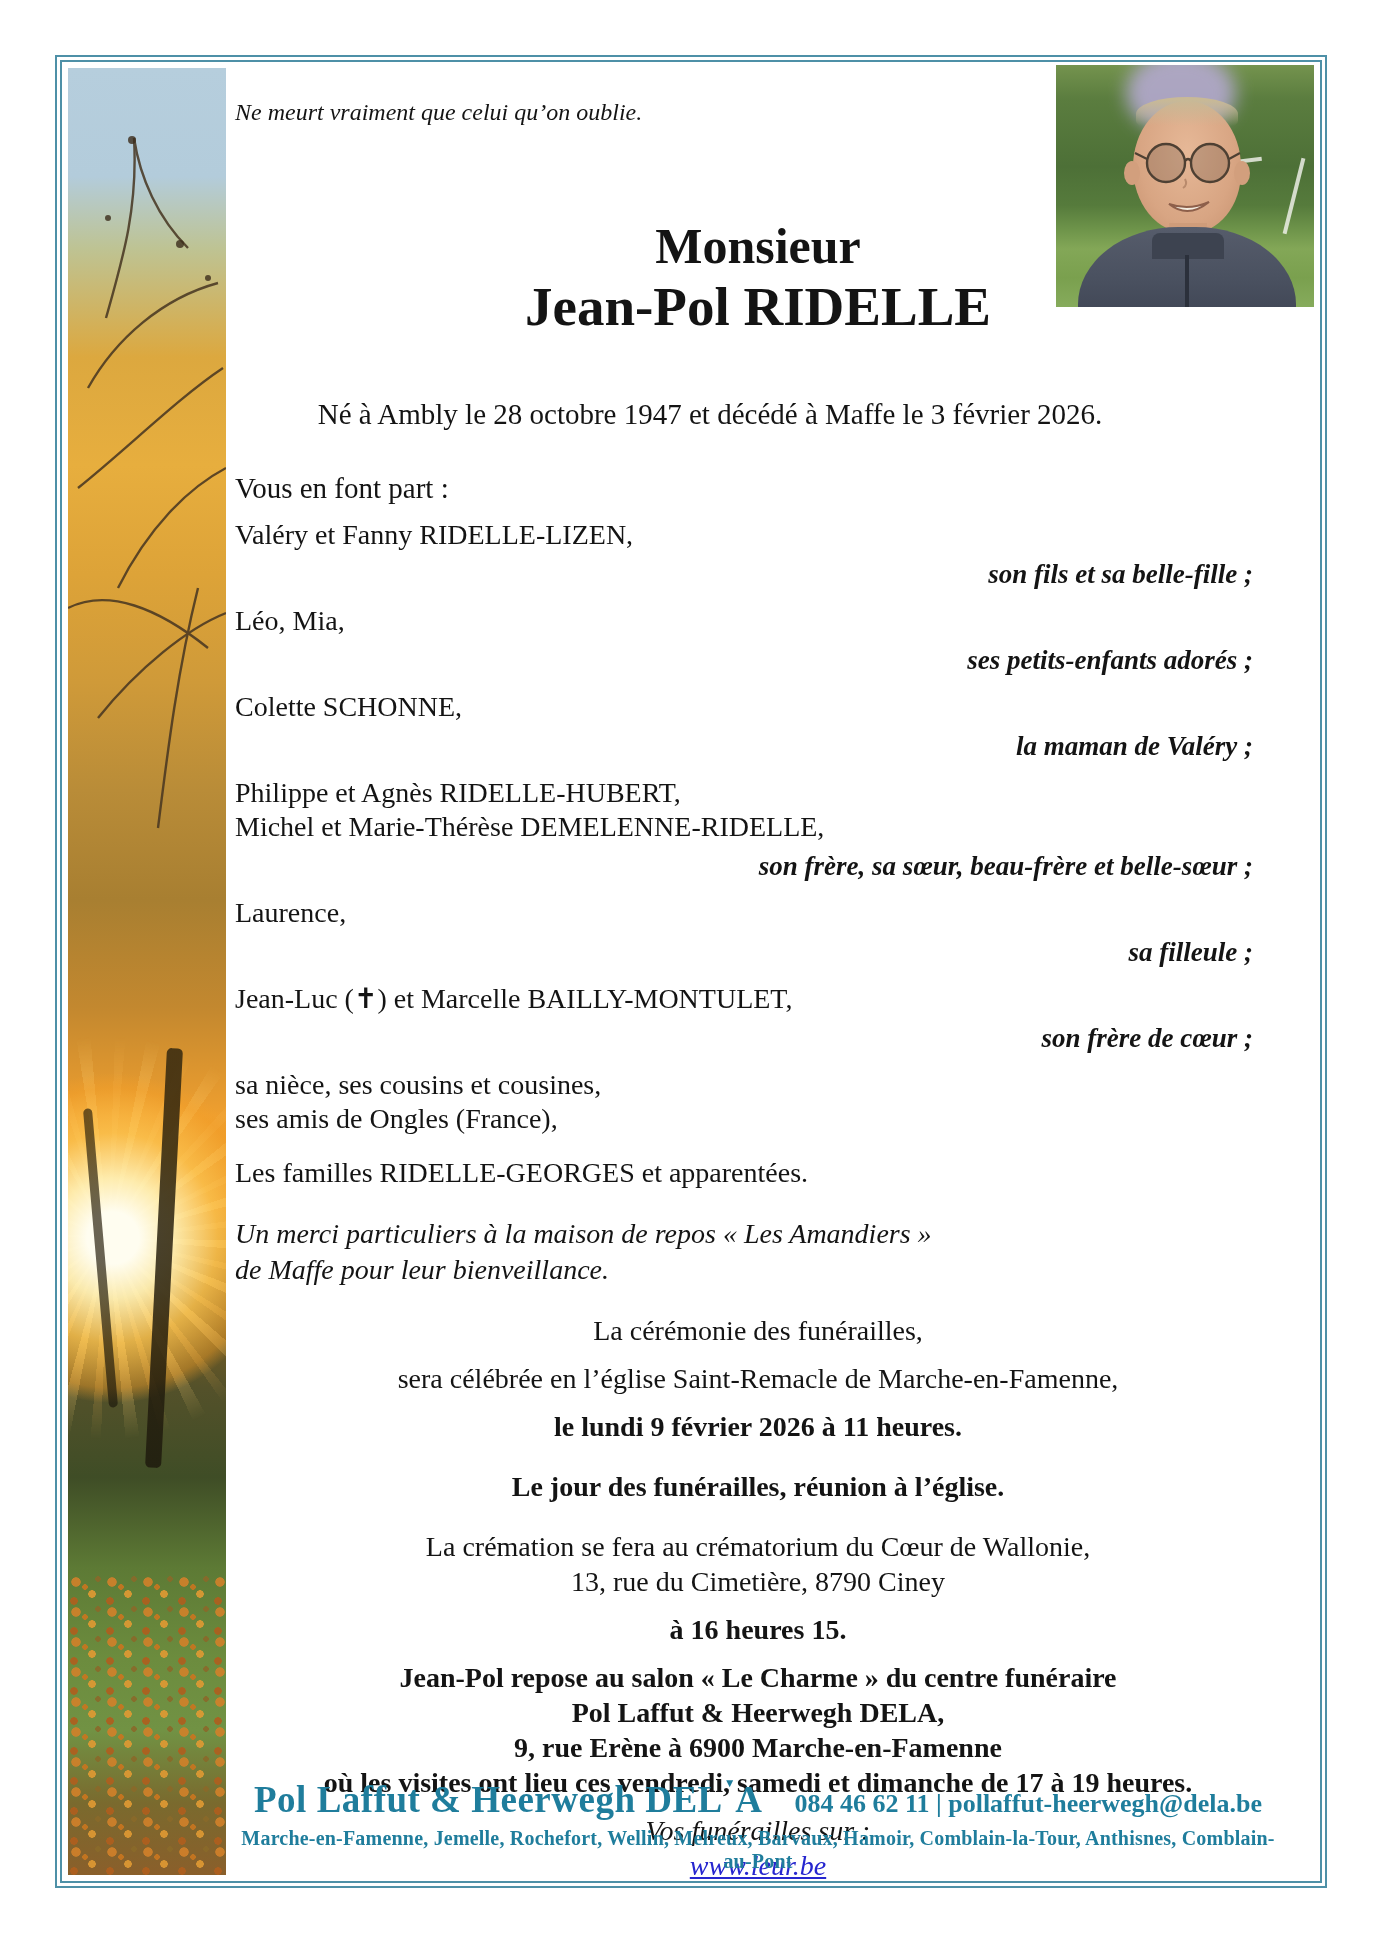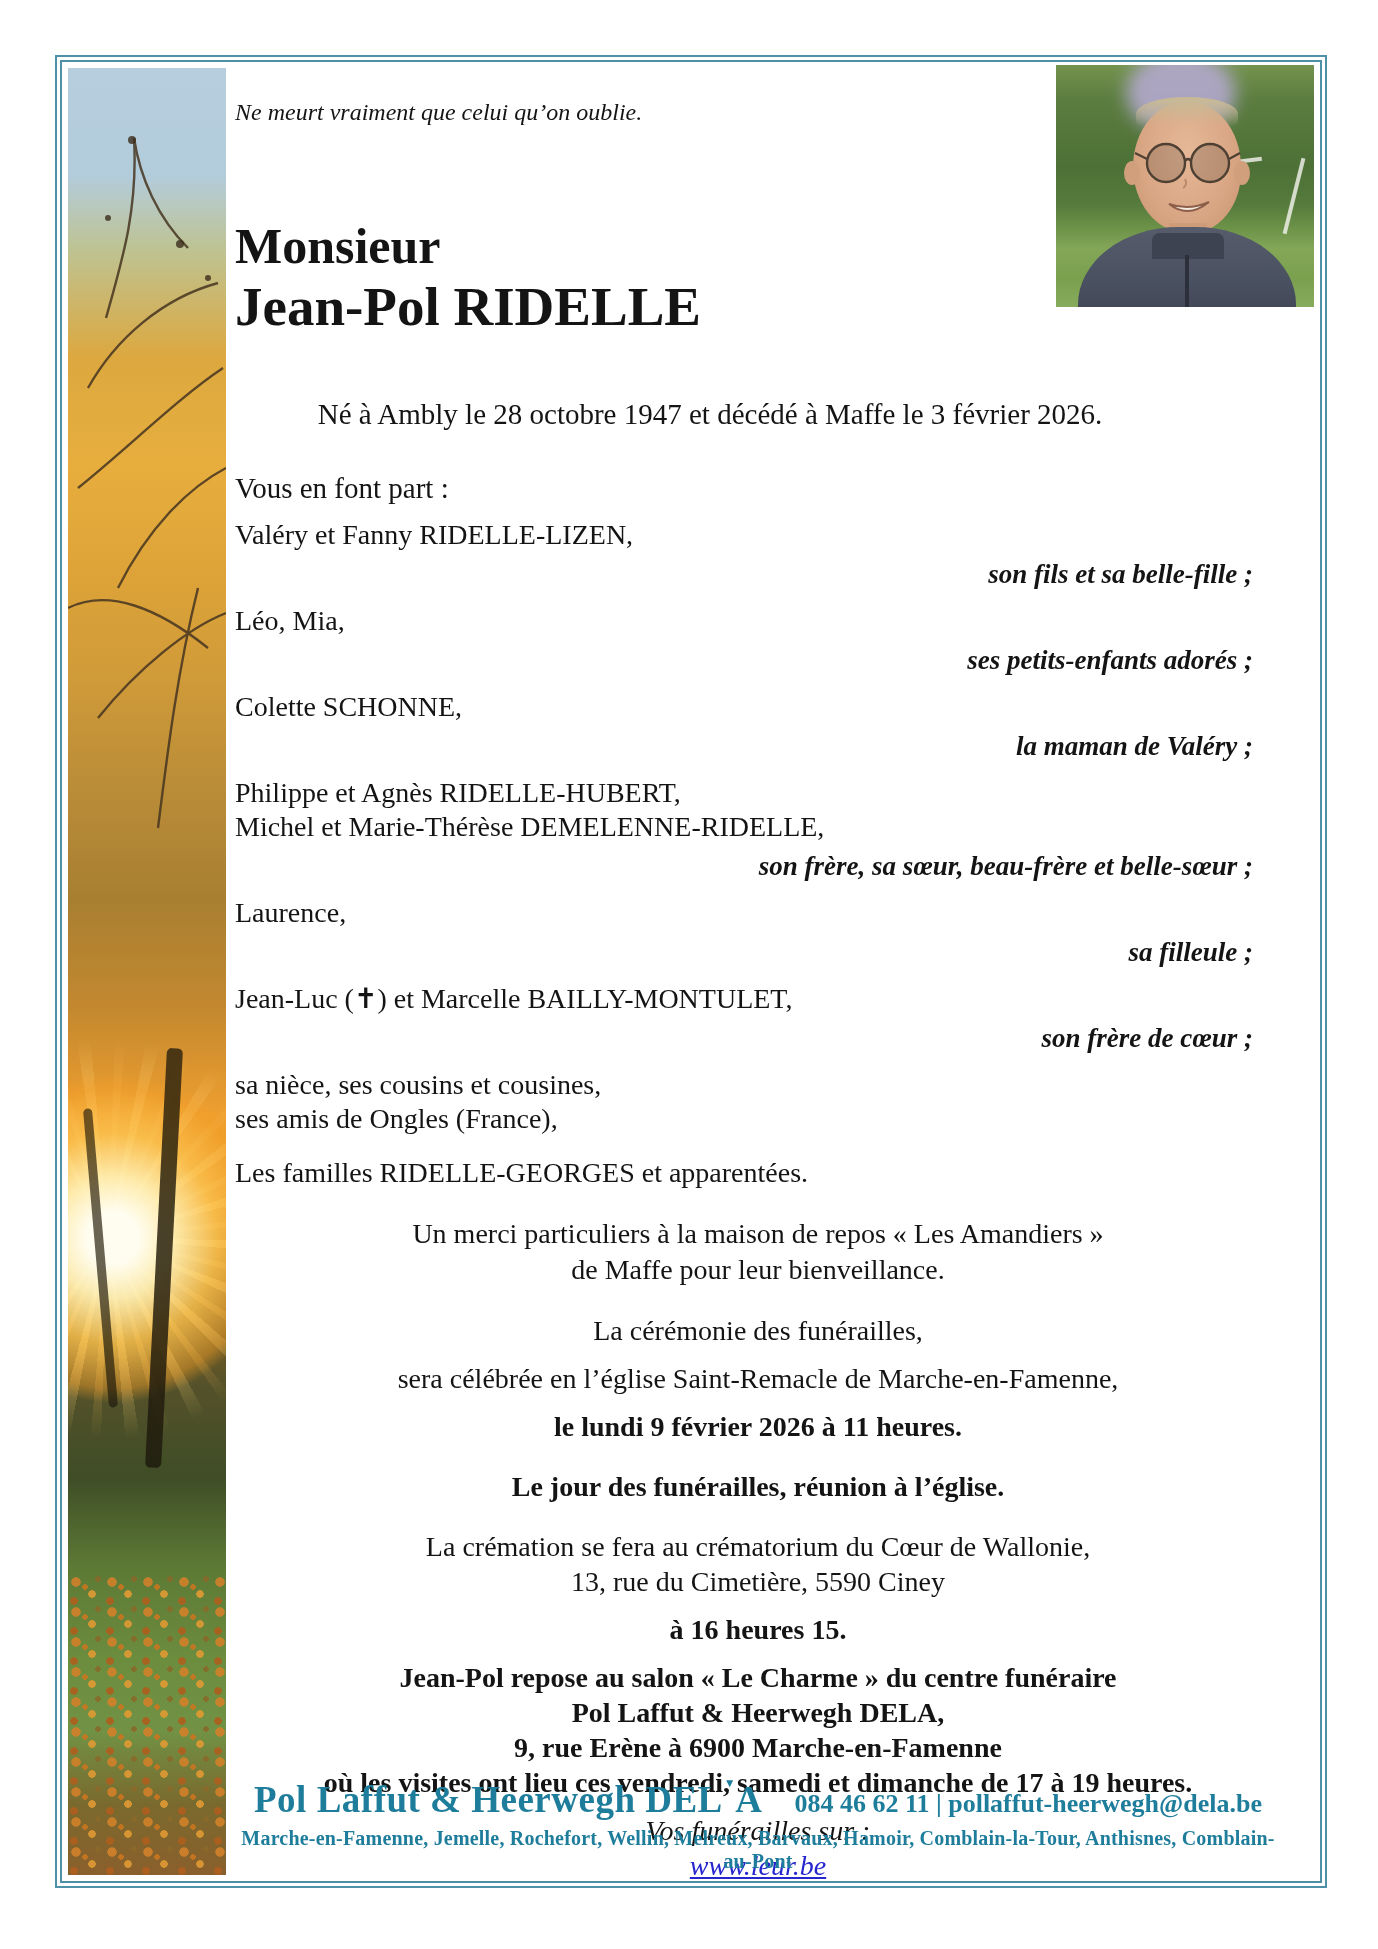--- a/index.html
+++ b/index.html
@@ -71,32 +71,32 @@
   .portrait .jacket{position:absolute;left:22px;bottom:-6px;width:218px;height:86px;
       background:linear-gradient(180deg,#565c6b 0%,#4a5160 60%,#414756 100%);
       border-radius:46% 46% 0 0 / 90% 90% 0 0;}
   .portrait .collar{position:absolute;left:96px;bottom:48px;width:72px;height:26px;background:#3d4350;
       border-radius:8px 8px 0 0;}
   .portrait .zip{position:absolute;left:129px;bottom:0;width:4px;height:52px;background:#2b303b;}
 
   
   .content{position:absolute;left:173px;right:39px;top:0;bottom:0;font-size:28px;line-height:34px;}
   .quote{margin-top:33px;font-style:italic;font-size:24px;}
-  .title-block{margin-top:88px;font-weight:bold;}
+  .title-block{margin-top:88px;text-align:center;font-weight:bold;}
   .title-civility{font-size:50px;line-height:58px;}
   .title-name{font-size:55px;line-height:64px;}
   .birth-line{margin-top:58px;text-align:center;font-size:29px;padding-right:96px;}
   .intro{margin-top:40px;font-size:29px;}
   .family{margin-top:10px;}
   .fam-line{line-height:34px;font-size:28px;}
   .fam-line.name{margin-top:13px;}
   .fam-line.name.tight{margin-top:0;}
   .fam-line.relation{font-weight:bold;font-style:italic;text-align:right;padding-right:28px;margin-top:5px;font-size:27px;}
   .fam-line.name.big{margin-top:20px;}
-  .thanks{margin-top:26px;text-align:center;font-size:28px;line-height:36px;}
+  .thanks{margin-top:26px;font-style:italic;font-size:28px;line-height:36px;}
   .annc{margin-top:26px;text-align:center;}
   .annc-line{font-size:28px;line-height:34px;margin-top:14px;}
   .annc-line.tight{margin-top:1px;}
   .annc-line.big{margin-top:26px;}
   .annc-line.b{font-weight:bold;}
   .annc-line.i{font-style:italic;}
   .annc-line a{color:var(--link-blue);font-style:italic;text-decoration:underline;}
 
   
   .footer{position:absolute;left:173px;right:39px;bottom:8px;text-align:center;color:var(--footer-teal);}
@@ -199,21 +199,21 @@
           <div>Un merci particuliers à la maison de repos « Les Amandiers »</div>
           <div>de Maffe pour leur bienveillance.</div>
         </div>
 
         <div class="annc">
             <div class="annc-line r">La cérémonie des funérailles,</div>
             <div class="annc-line r">sera célébrée en l’église Saint-Remacle de Marche-en-Famenne,</div>
             <div class="annc-line b">le lundi 9 février 2026 à 11 heures.</div>
             <div class="annc-line b big">Le jour des funérailles, réunion à l’église.</div>
             <div class="annc-line r big">La crémation se fera au crématorium du Cœur de Wallonie,</div>
-            <div class="annc-line r tight">13, rue du Cimetière, 5590 Ciney</div>
+            <div class="annc-line r tight">13, rue du Cimetière, 8790 Ciney</div>
             <div class="annc-line b">à 16 heures 15.</div>
             <div class="annc-line b">Jean-Pol repose au salon « Le Charme » du centre funéraire</div>
             <div class="annc-line b tight">Pol Laffut &amp; Heerwegh DELA,</div>
             <div class="annc-line b tight">9, rue Erène à 6900 Marche-en-Famenne</div>
             <div class="annc-line b tight">où les visites ont lieu ces vendredi, samedi et dimanche de 17 à 19 heures.</div>
             <div class="annc-line i">Vos funérailles sur :</div>
             <div class="annc-line link tight"><a href="#">www.leur.be</a></div>
           </div>
       </div>
 

